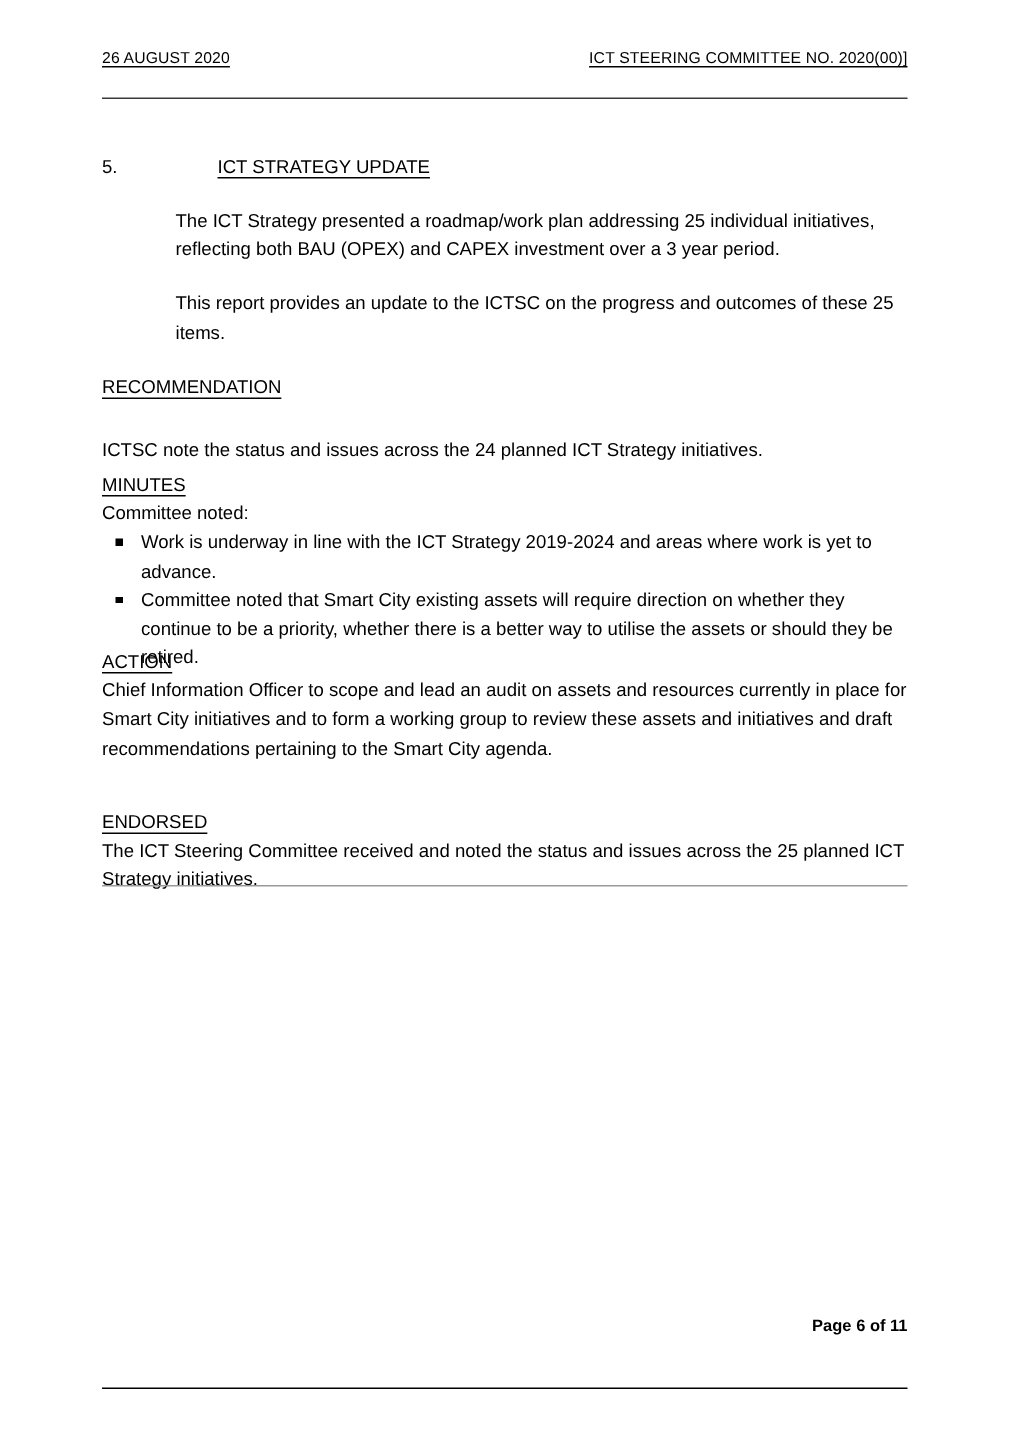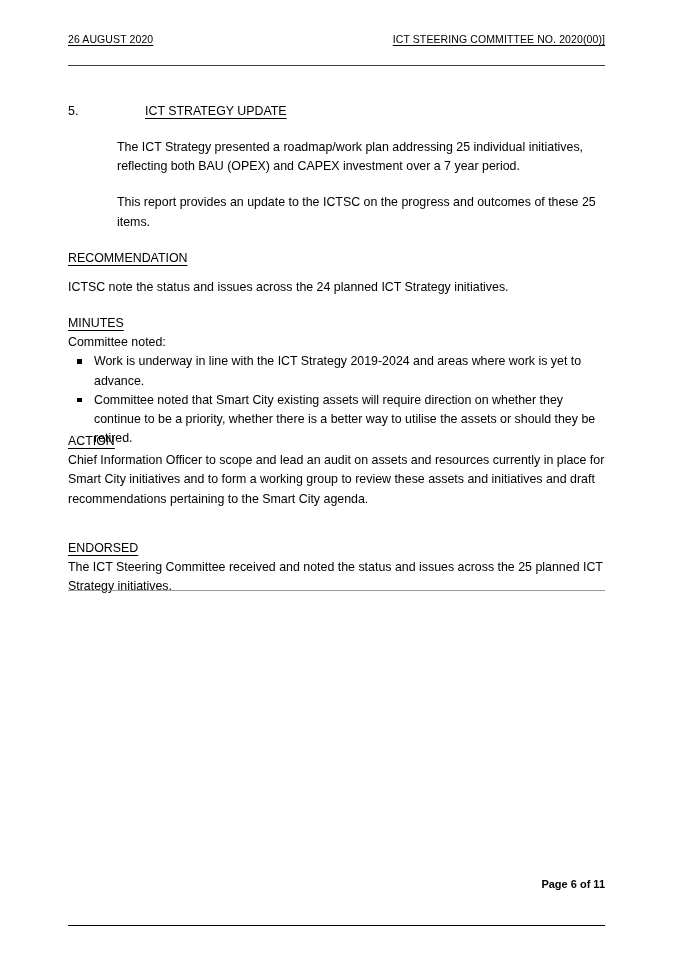--- a/index.html
+++ b/index.html
@@ -147,29 +147,29 @@
     <span class="hdr-text">26 AUGUST 2020</span>
     <span class="hdr-text">ICT STEERING COMMITTEE NO. 2020(00)]</span>
   </div>
   <div class="rule-header"></div>
 
   <div class="item-block">
     <div class="item-head">
       <span class="item-number">5.</span>
       <span class="item-title">ICT STRATEGY UPDATE</span>
     </div>
-    <div class="indent-para para-gap-1">The ICT Strategy presented a roadmap/work plan addressing 25 individual initiatives, reflecting both BAU (OPEX) and CAPEX investment over a 7 year period.</div>
+    <div class="indent-para para-gap-1">The ICT Strategy presented a roadmap/work plan addressing 25 individual initiatives, reflecting both BAU (OPEX) and CAPEX investment over a 3 year period.</div>
     <div class="indent-para para-gap-2">This report provides an update to the ICTSC on the progress and outcomes of these 25 items.</div>
   </div>
 
   <div class="flush-block block-recommendation">
     <div>
       <span class="sec-heading">RECOMMENDATION</span>
     </div>
-    <div style="margin-top:10px;">ICTSC note the status and issues across the 24 planned ICT Strategy initiatives.</div>
+    <div style="margin-top:23px;">ICTSC note the status and issues across the 24 planned ICT Strategy initiatives.</div>
   </div>
 
   <div class="flush-block block-minutes">
     <div>
       <span class="sec-heading">MINUTES</span>
     </div>
     <div>Committee noted:</div>
     <ul class="bullets">
       <li>
         <span class="sq"></span>

